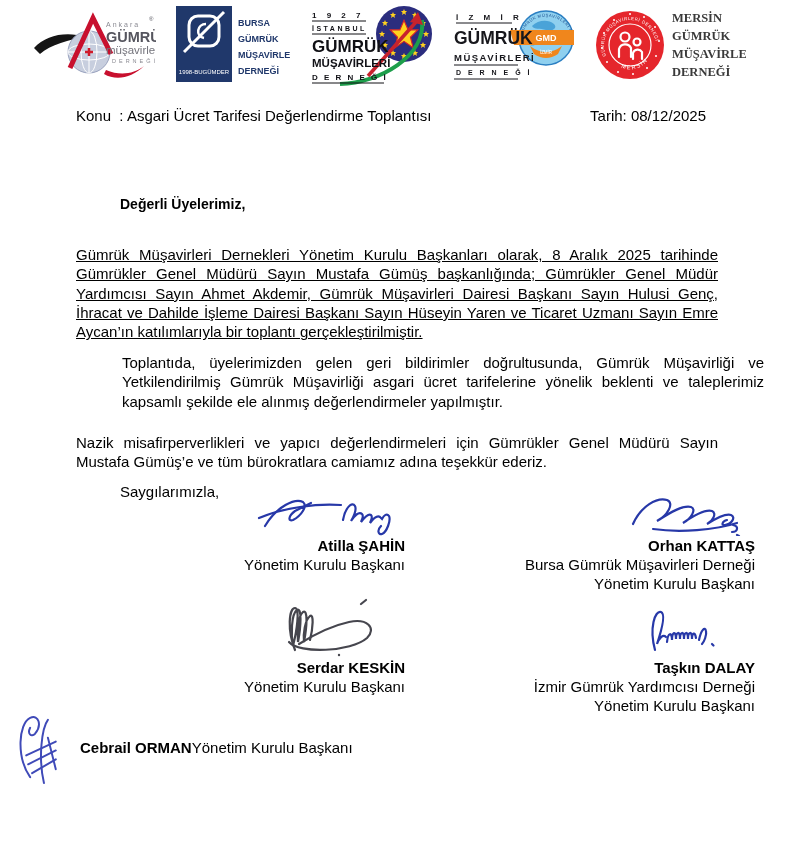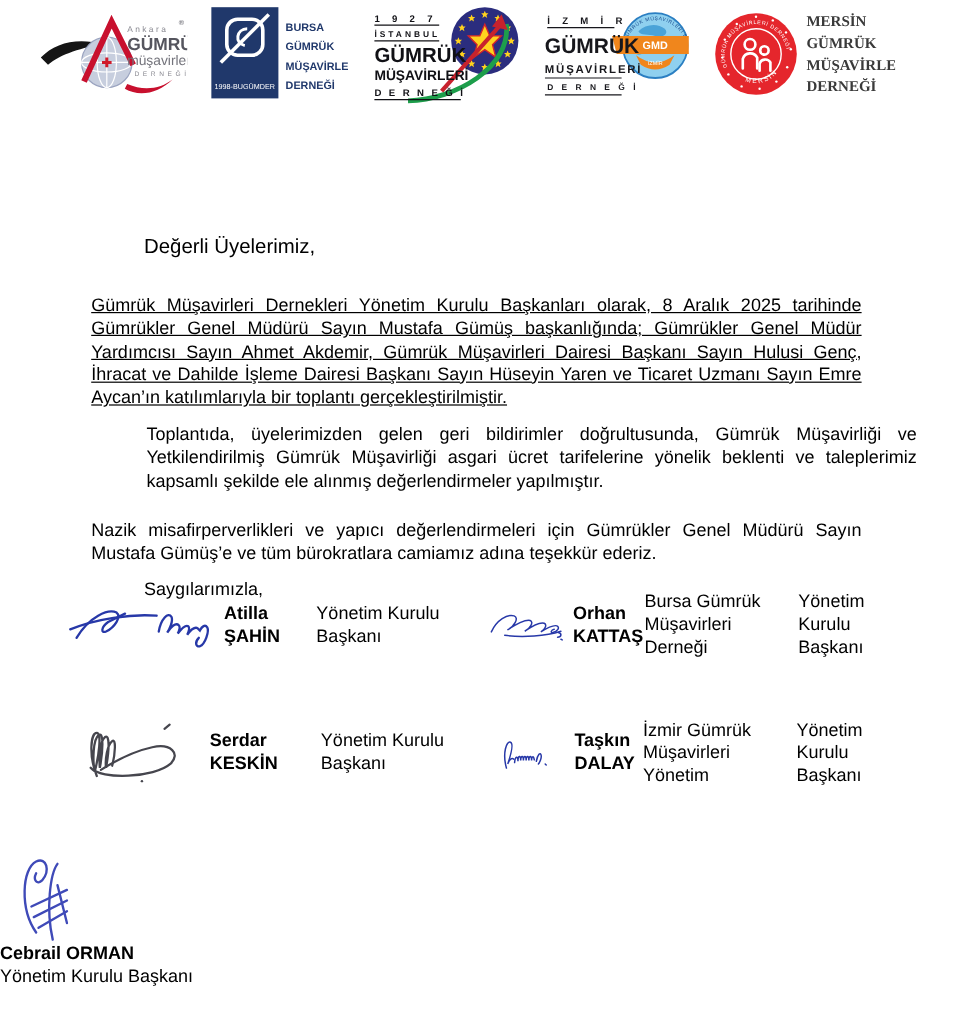--- a/index.html
+++ b/index.html
@@ -3,30 +3,30 @@
 <meta charset="utf-8">
 <style>
   html,body{margin:0;padding:0;background:#fff;}
   .page{position:relative;width:794px;height:844px;background:#fff;color:#000;
         font-family:"Liberation Sans",sans-serif;overflow:hidden;}
   .logos{position:absolute;top:4px;left:32px;width:714px;display:flex;
          justify-content:space-between;align-items:flex-start;}
   .meta{position:absolute;top:107px;left:76px;width:630px;display:flex;
         justify-content:space-between;font-size:15px;}
   .meta .lbl{white-space:pre;}
-  .salutation{position:absolute;top:196px;left:120px;font-size:17px;font-weight:normal;}
+  .salutation{position:absolute;top:196px;left:120px;font-size:14px;font-weight:bold;}
   .para{position:absolute;left:76px;width:642px;font-size:15px;line-height:19.3px;
         text-align:justify;}
   #p1{top:230px;text-decoration:underline;} #p2{top:338px;margin-left:46px;} #p3{top:418px;}
   .closing{position:absolute;top:483px;left:120px;font-size:15px;font-weight:normal;}
   .sig-row{position:absolute;left:55px;width:700px;display:flex;}
   #sig-row-1{top:492px;} #sig-row-2{top:596px;}
-  .sig-col{width:350px;display:flex;flex-direction:row;align-items:center;}
+  .sig-col{width:350px;display:flex;flex-direction:column;align-items:flex-end;}
   .sig-center{position:absolute;top:710px;left:0;width:794px;display:flex;
-              flex-direction:column;align-items:flex-start;}
+              flex-direction:row;align-items:center;}
   .sig-name{font-size:15px;font-weight:bold;line-height:19px;}
   .sig-org,.sig-title{font-size:15px;line-height:19px;}
   svg text{font-family:"Liberation Sans",sans-serif;}
   svg text.serif{font-family:"Liberation Serif",serif;}
 </style>
 </head>
 <body>
 
 <div class="page">
 
@@ -161,20 +161,30 @@
       </g>
       <g class="serif" fill="#3a3a3a" font-size="12.5" font-weight="bold" font-family="Liberation Serif,serif">
         <text x="78" y="18" class="serif">MERSİN</text>
         <text x="78" y="36" class="serif">GÜMRÜK</text>
         <text x="78" y="54" class="serif">MÜŞAVİRLERİ</text>
         <text x="78" y="72" class="serif">DERNEĞİ</text>
       </g>
     </svg>
   </div>
 
+  <div class="meta">
+    <div>
+      <span class="lbl">Konu  :</span>
+      <span>Asgari Ücret Tarifesi Değerlendirme Toplantısı</span>
+    </div>
+    <div>
+      <span>Tarih:</span>
+      <span>08/12/2025</span>
+    </div>
+  </div>
 
   <div class="salutation">Değerli Üyelerimiz,</div>
   <p class="para" id="p1">Gümrük Müşavirleri Dernekleri Yönetim Kurulu Başkanları olarak, 8 Aralık 2025 tarihinde Gümrükler Genel Müdürü Sayın Mustafa Gümüş başkanlığında; Gümrükler Genel Müdür Yardımcısı Sayın Ahmet Akdemir, Gümrük Müşavirleri Dairesi Başkanı Sayın Hulusi Genç, İhracat ve Dahilde İşleme Dairesi Başkanı Sayın Hüseyin Yaren ve Ticaret Uzmanı Sayın Emre Aycan’ın katılımlarıyla bir toplantı gerçekleştirilmiştir.</p>
   <p class="para" id="p2">Toplantıda, üyelerimizden gelen geri bildirimler doğrultusunda, Gümrük Müşavirliği ve Yetkilendirilmiş Gümrük Müşavirliği asgari ücret tarifelerine yönelik beklenti ve taleplerimiz kapsamlı şekilde ele alınmış değerlendirmeler yapılmıştır.</p>
   <p class="para" id="p3">Nazik misafirperverlikleri ve yapıcı değerlendirmeleri için Gümrükler Genel Müdürü Sayın Mustafa Gümüş’e ve tüm bürokratlara camiamız adına teşekkür ederiz.</p>
   <div class="closing">Saygılarımızla,</div>
 
   <div class="sig-row" id="sig-row-1">
     <div class="sig-col">
       <svg width="150" height="44" viewBox="0 0 150 44">
@@ -218,21 +228,21 @@
     <div class="sig-col">
       <svg width="130" height="62" viewBox="0 0 130 62">
         <g stroke="#2738a8" stroke-width="2.2" fill="none" stroke-linecap="round">
           <path d="M30,54 C24,32 30,14 36,16 C41,18 36,36 32,48 C34,42 38,38 41,41"></path>
           <path d="M42,46 C43,36 47,36 47,44 C47,36 51,34 51,43 C51,36 55,34 55,43 C55,36 59,34 59,43 C59,36 63,34 63,43 C63,36 67,34 67,43 C67,37 70,35 71,42"></path>
           <path d="M74,44 C76,34 80,30 81,35 C82,39 79,46 77,48"></path>
           <path d="M87,48 l1.5,1.5"></path>
         </g>
       </svg>
       <div class="sig-name">Taşkın DALAY</div>
-      <div class="sig-org">İzmir Gümrük Müşavirleri Yönetim</div>
+      <div class="sig-org">İzmir Gümrük Yardımcısı Derneği</div>
       <div class="sig-title">Yönetim Kurulu Başkanı</div>
     </div>
   </div>
 
   <div class="sig-center">
     <svg width="80" height="75" viewBox="0 0 80 76">
       <g stroke="#3f4ab8" stroke-width="2" fill="none" stroke-linecap="round">
         <path d="M30,68 C16,48 18,14 30,8 C39,4 42,16 35,24 C31,28 27,24 30,18"></path>
         <path d="M44,74 C38,48 42,18 48,10"></path>
         <path d="M26,46 L56,32"></path>

